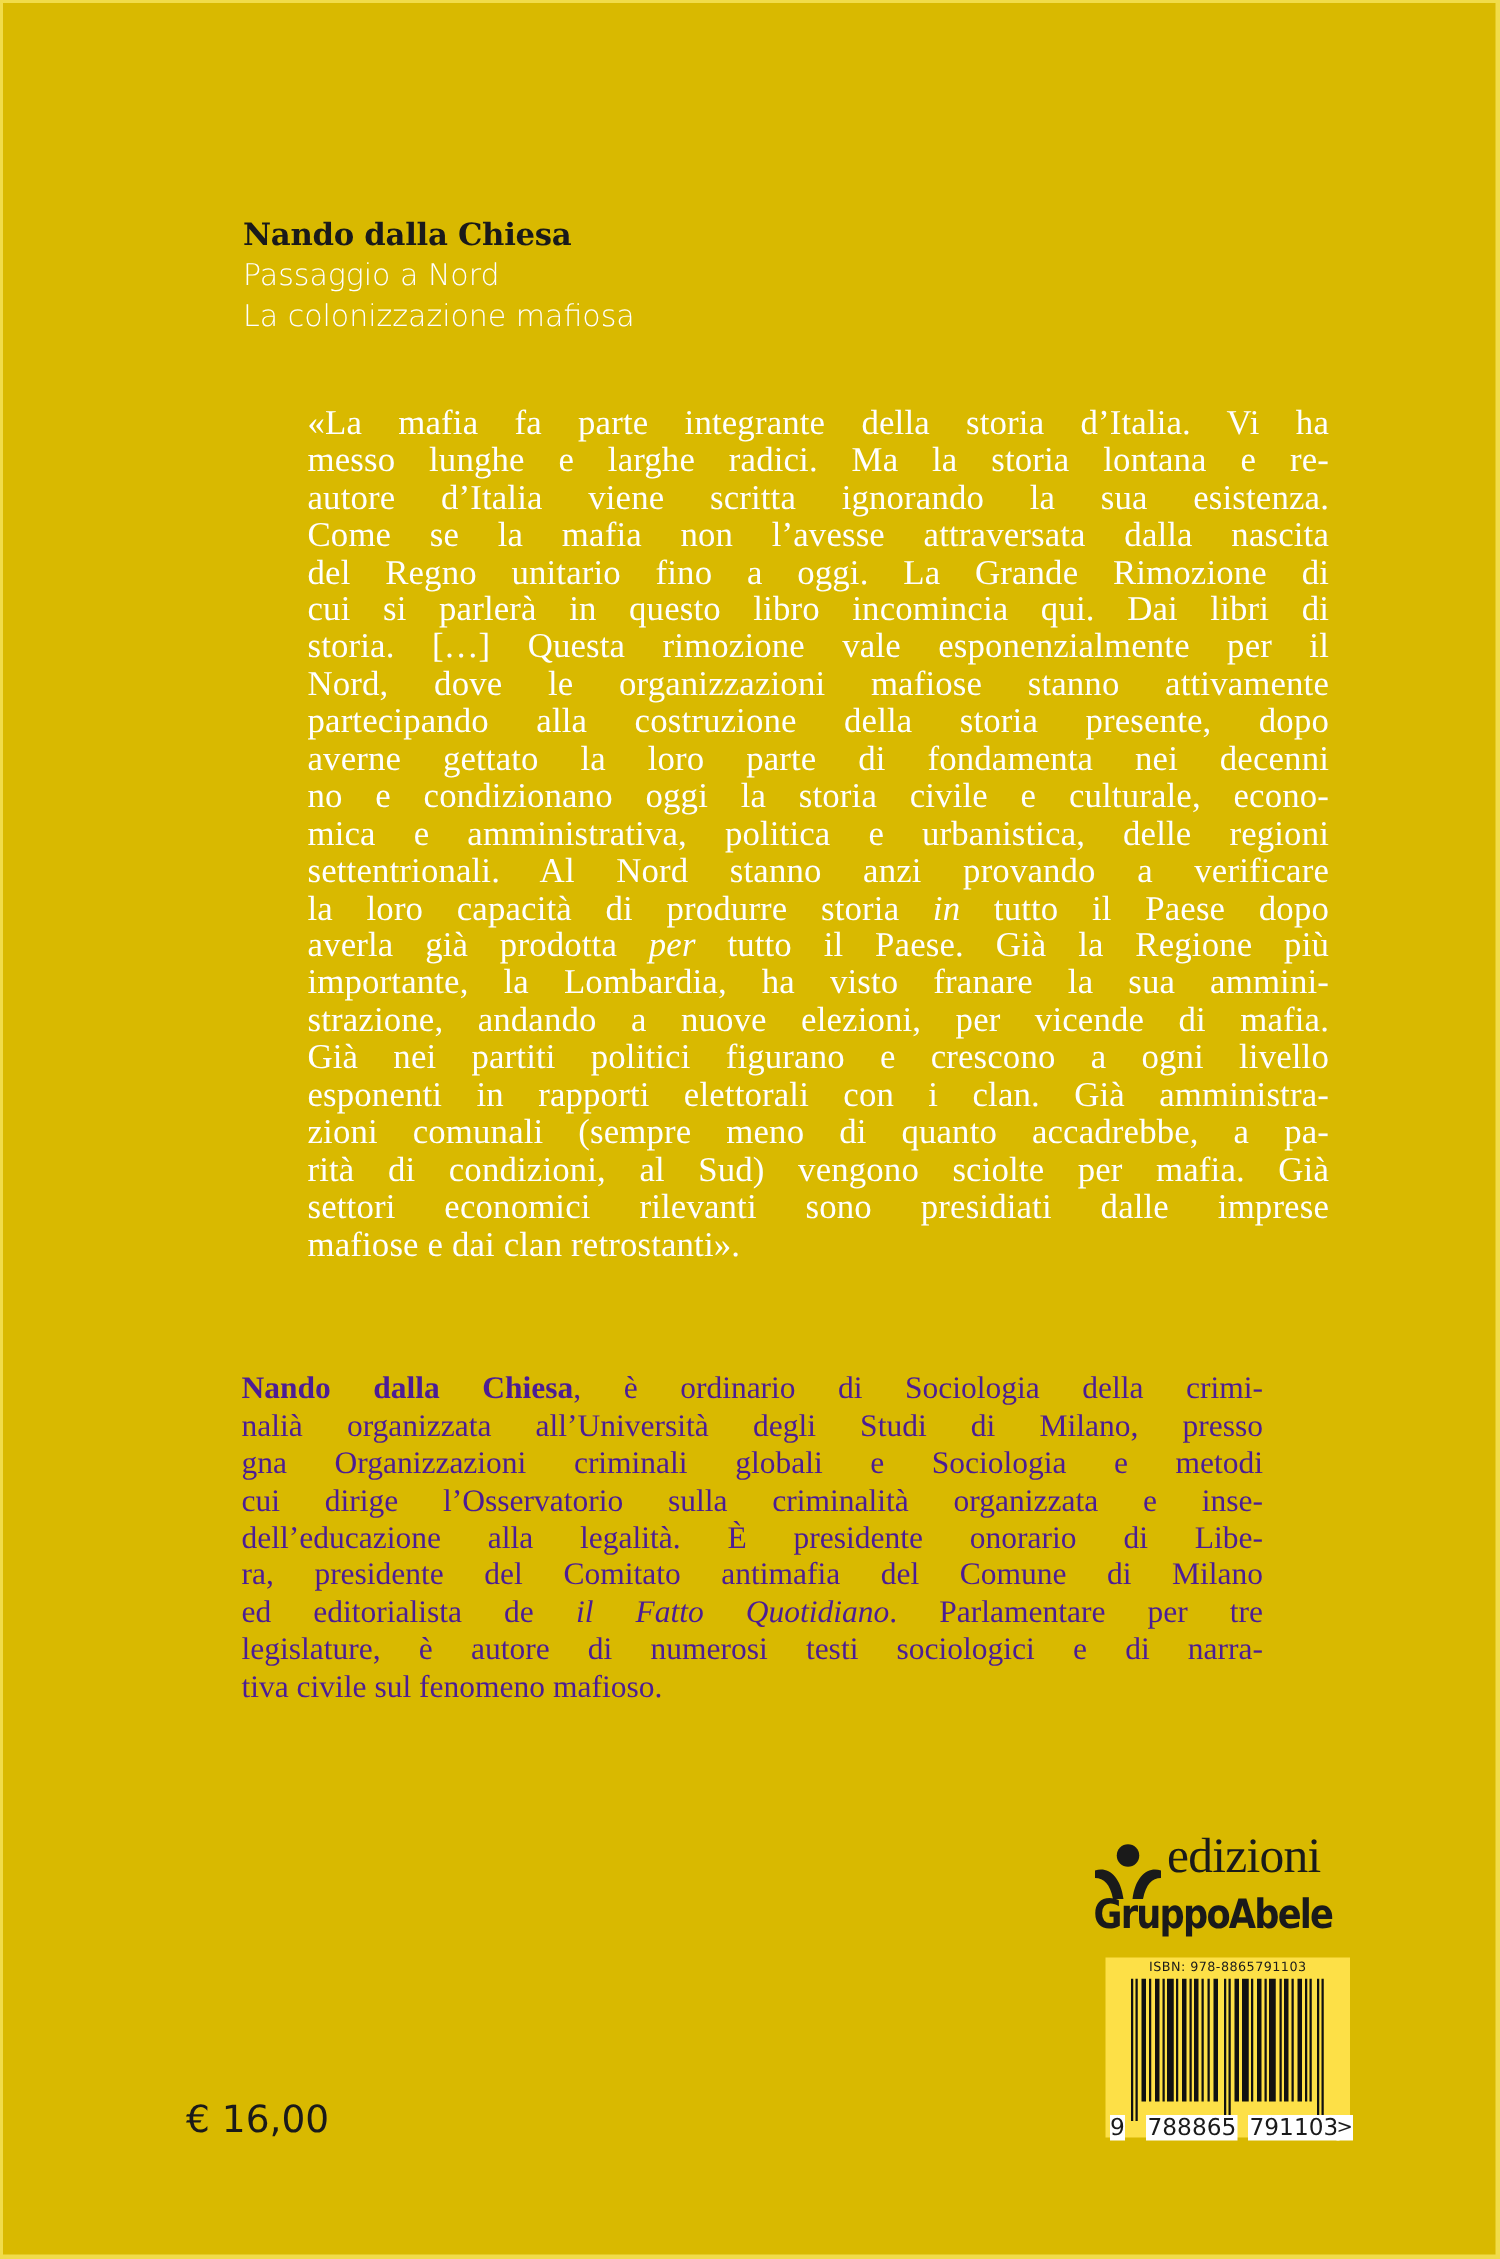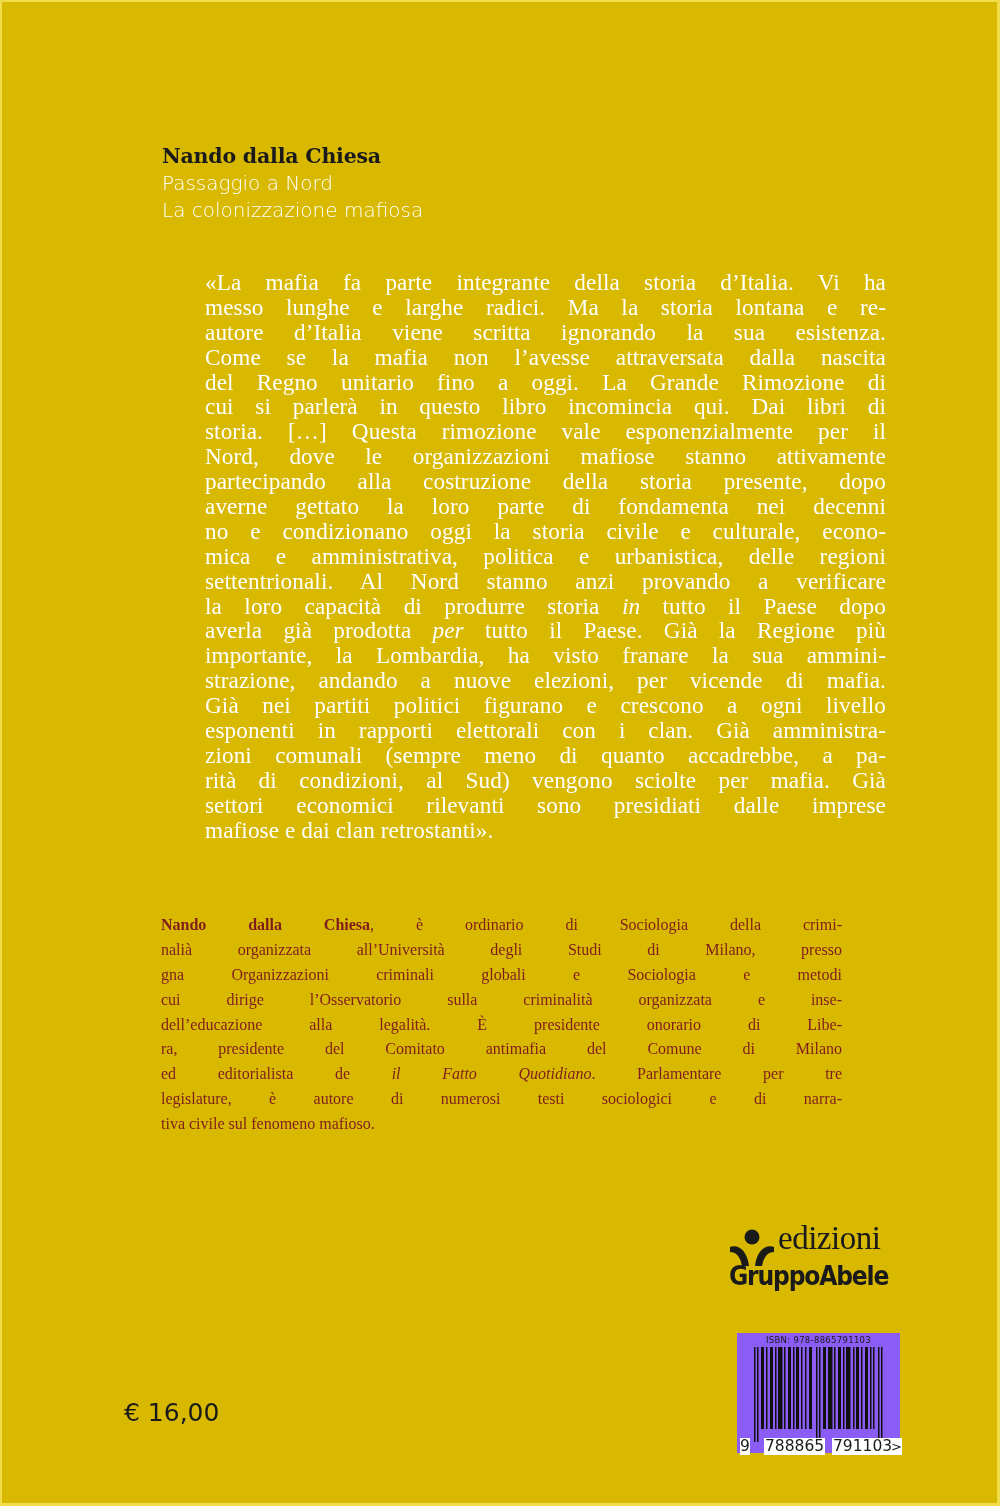--- a/index.html
+++ b/index.html
@@ -58,23 +58,23 @@
       text-align-last: justify;
       white-space: nowrap;
       height: 24.9px;
     }
     .quote .line.last { text-align-last: left; }
     .bio {
       position: absolute;
       left: 161px;
       top: 913px;
       width: 681px;
-      color: #7f1d1d;
+      color: #4c1d95;
       font-family: "Liberation Serif", "DejaVu Serif", serif;
-      font-size: 16px;
+      font-size: 21px;
       line-height: 24.9px;
     }
     .bio .line {
       display: block;
       text-align: justify;
       text-align-last: justify;
       white-space: nowrap;
       height: 24.9px;
     }
     .bio .line.last { text-align-last: left; }
@@ -118,22 +118,21 @@
       letter-spacing: -1.2px;
       transform: scaleY(1.15);
       transform-origin: left top;
     }
     .barcode {
       position: absolute;
       left: 737px;
       top: 1305px;
       width: 163px;
       height: 120px;
-      background: #8b5cf6;
-      margin-top: 28px;
+      background: #fde047;
     }
     .barcode .isbn {
       position: absolute;
       top: 2px; left: 0; right: 0;
       text-align: center;
       font-family: "DejaVu Sans", "Liberation Sans", sans-serif;
       font-size: 8.5px;
       color: #1a1a1a;
       letter-spacing: 0.3px;
     }

